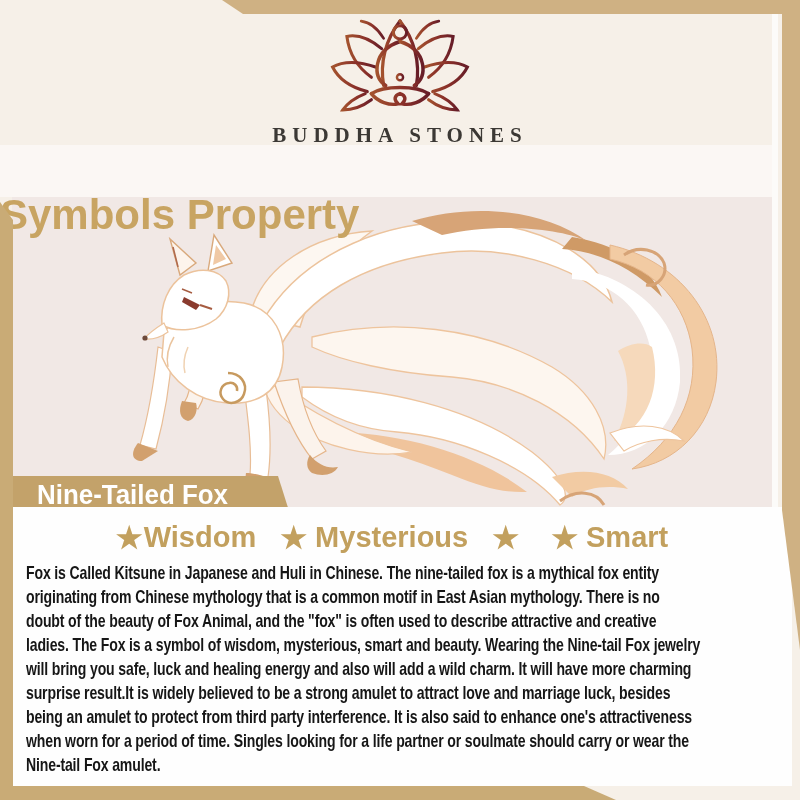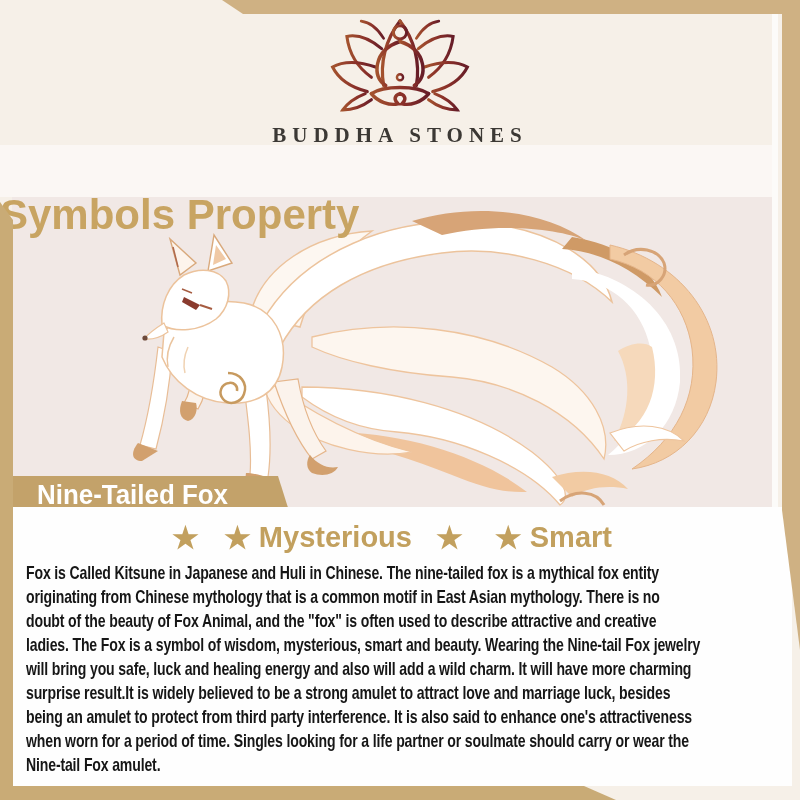--- a/index.html
+++ b/index.html
@@ -156,20 +156,21 @@
     <div class="symbol-banner">
       <span>Nine-Tailed Fox</span>
     </div>
   </div>
 
   <div class="text-panel"></div>
 
   <div class="traits-row">
     <span class="trait">
       <span class="star">★</span>
+      <span>Wisdom</span>
     </span>
     <span class="trait">
       <span class="star">★</span>
       <span>Mysterious</span>
     </span>
     <span class="trait">
       <span class="star">★</span>
     </span>
     <span class="trait">
       <span class="star">★</span>

